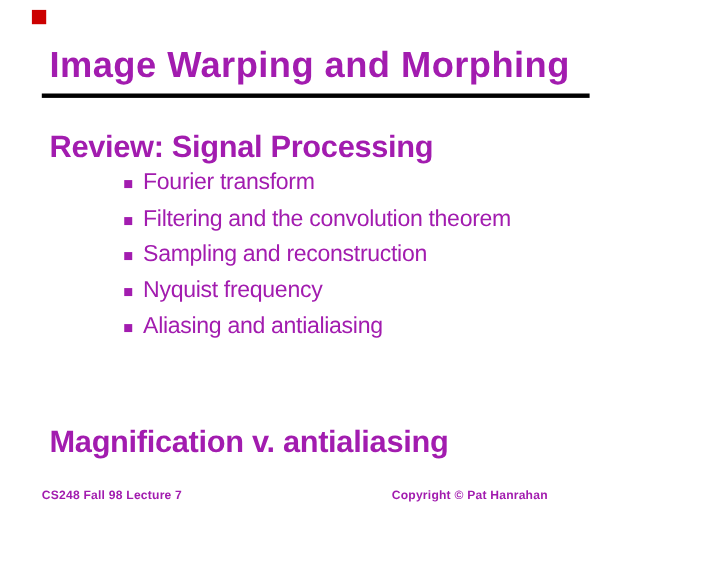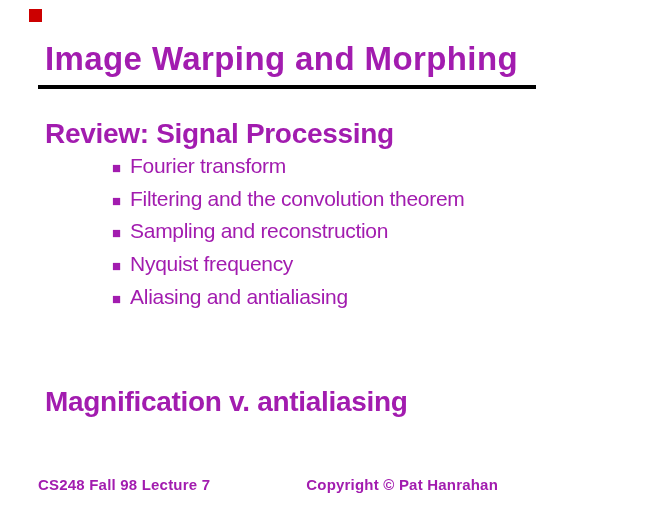--- a/index.html
+++ b/index.html
@@ -60,22 +60,22 @@
     white-space: nowrap;
     margin-left: 24px;
   }
   .bullet {
     font-size: 15px;
     margin-right: 9px;
     letter-spacing: 0;
   }
   .footer {
     position: absolute;
-    top: 476px;
-    font-size: 15px;
+    top: 445px;
+    font-size: 11px;
     font-weight: bold;
     letter-spacing: 0.2px;
     white-space: nowrap;
   }
   .footer-left  { left: 38px; }
   .footer-right { right: 38px; }
 </style>
 </head>
 <body>
 

